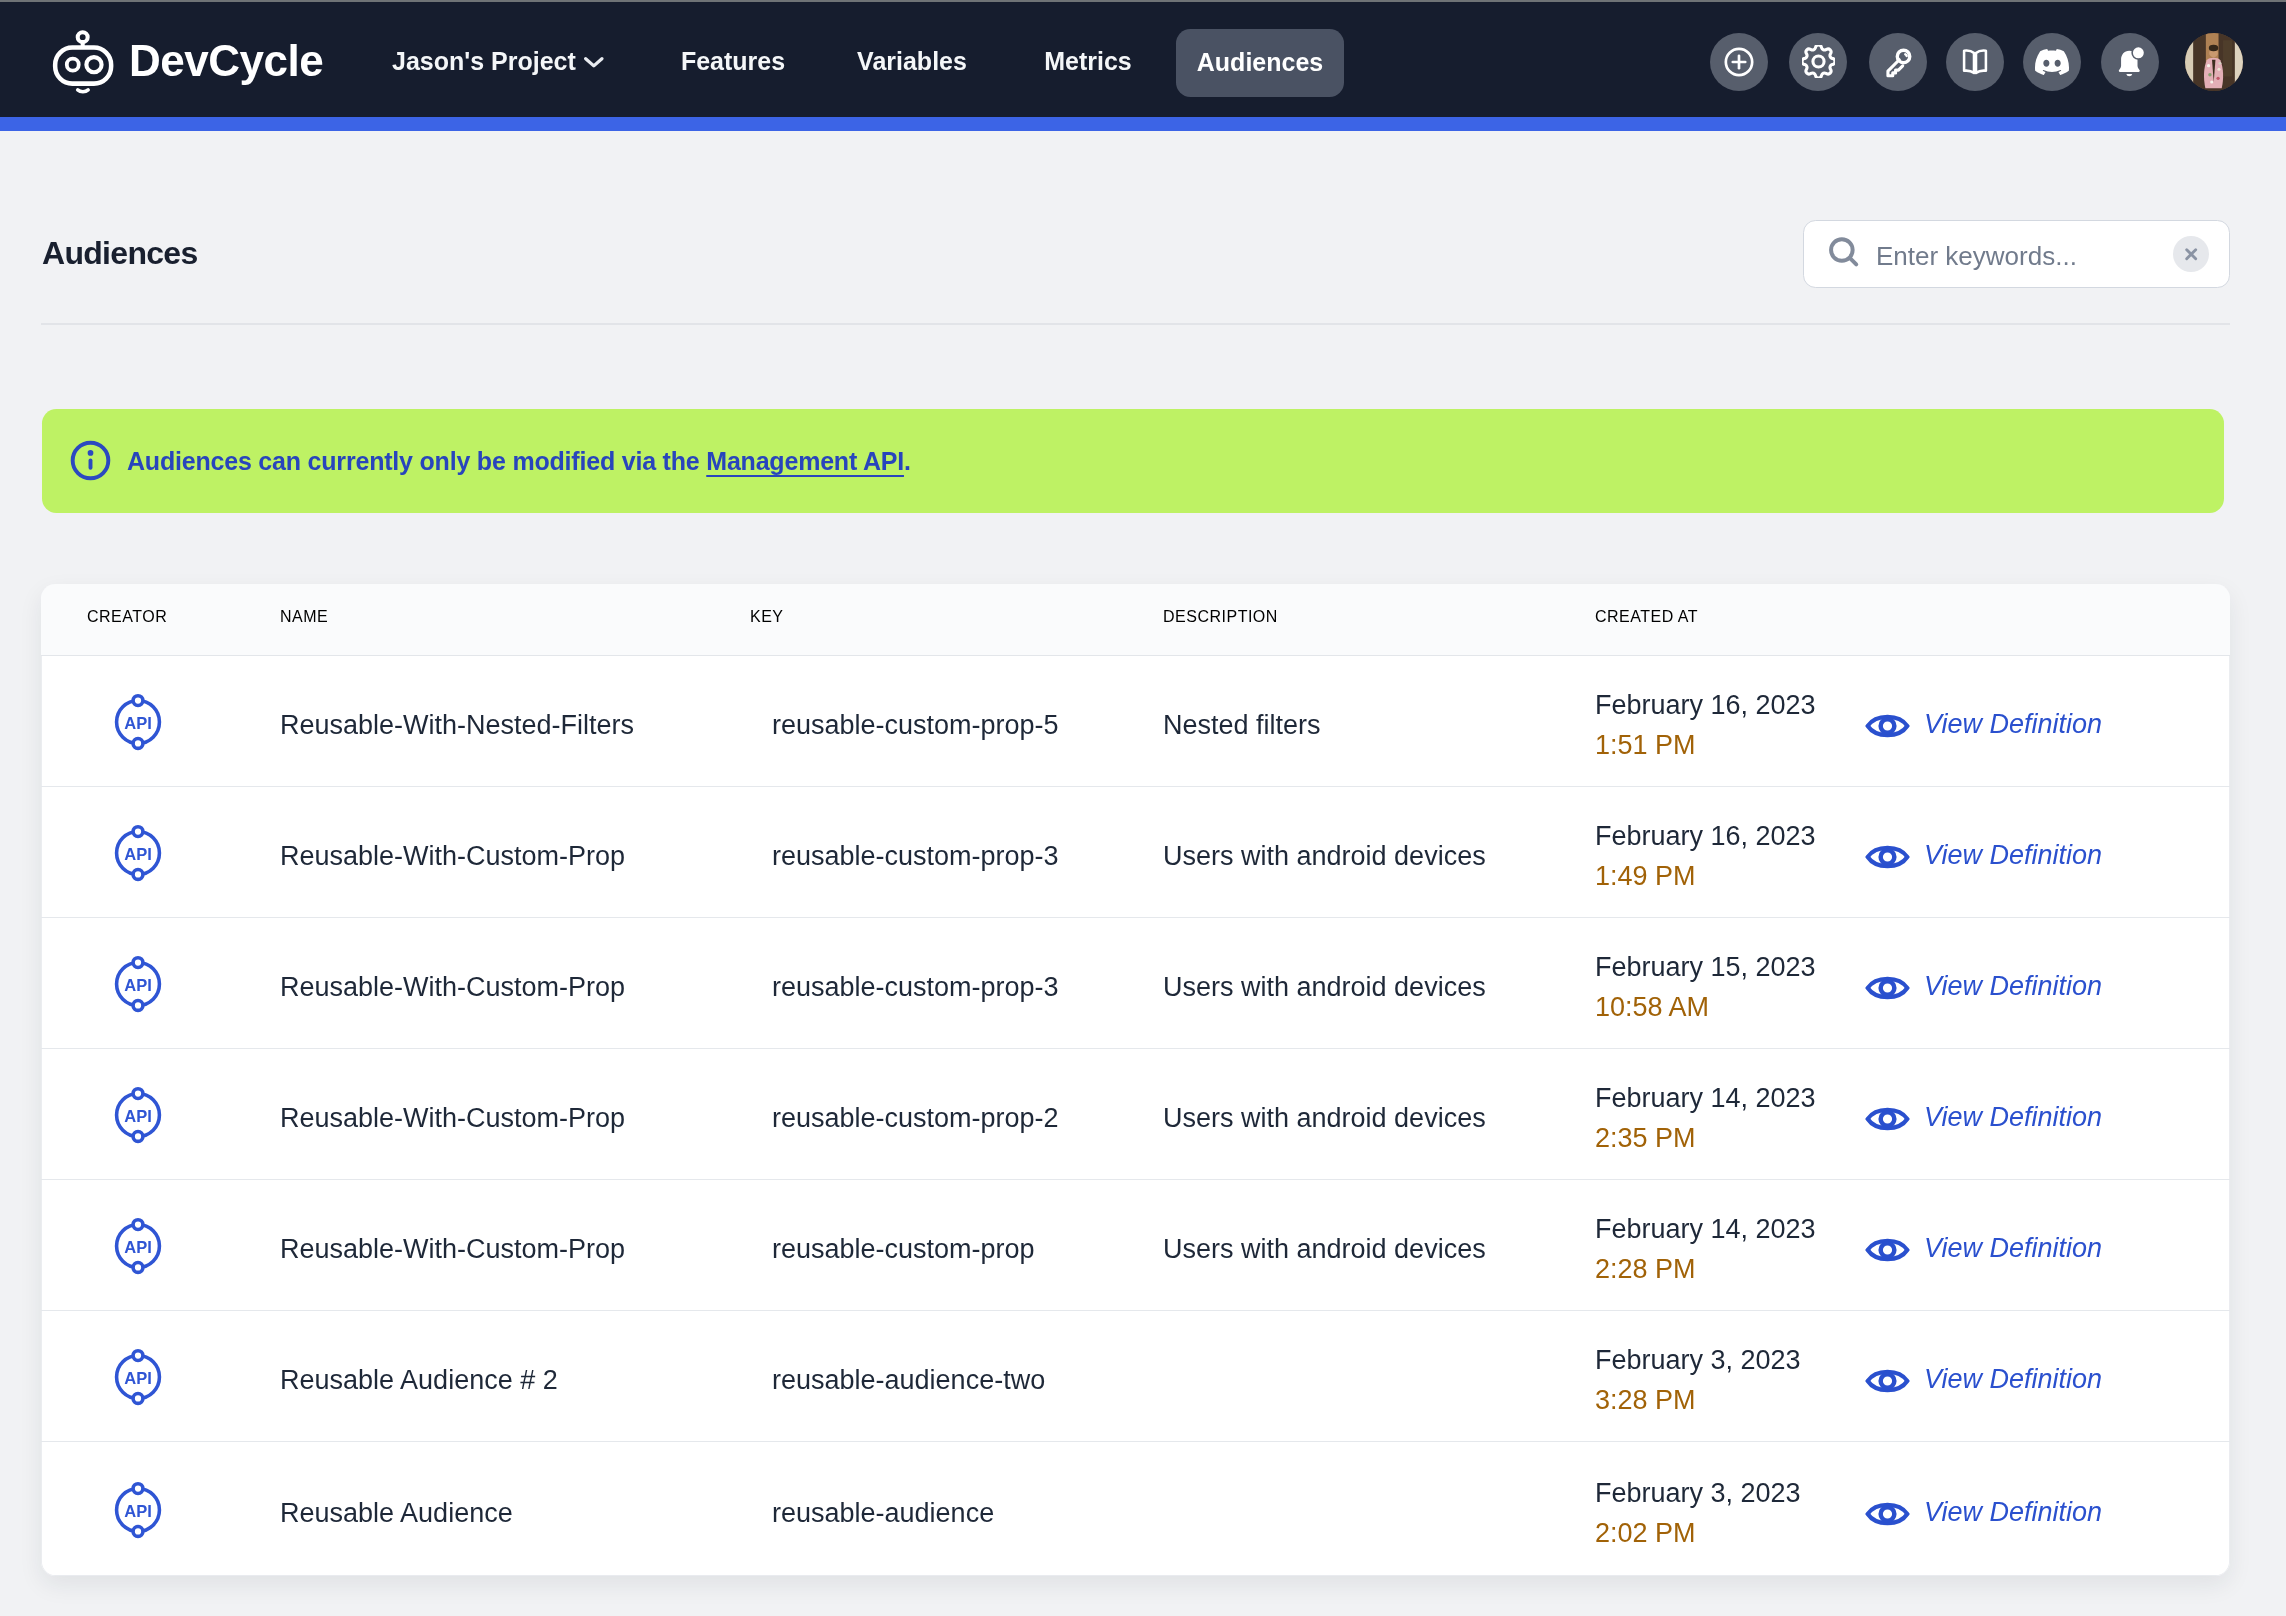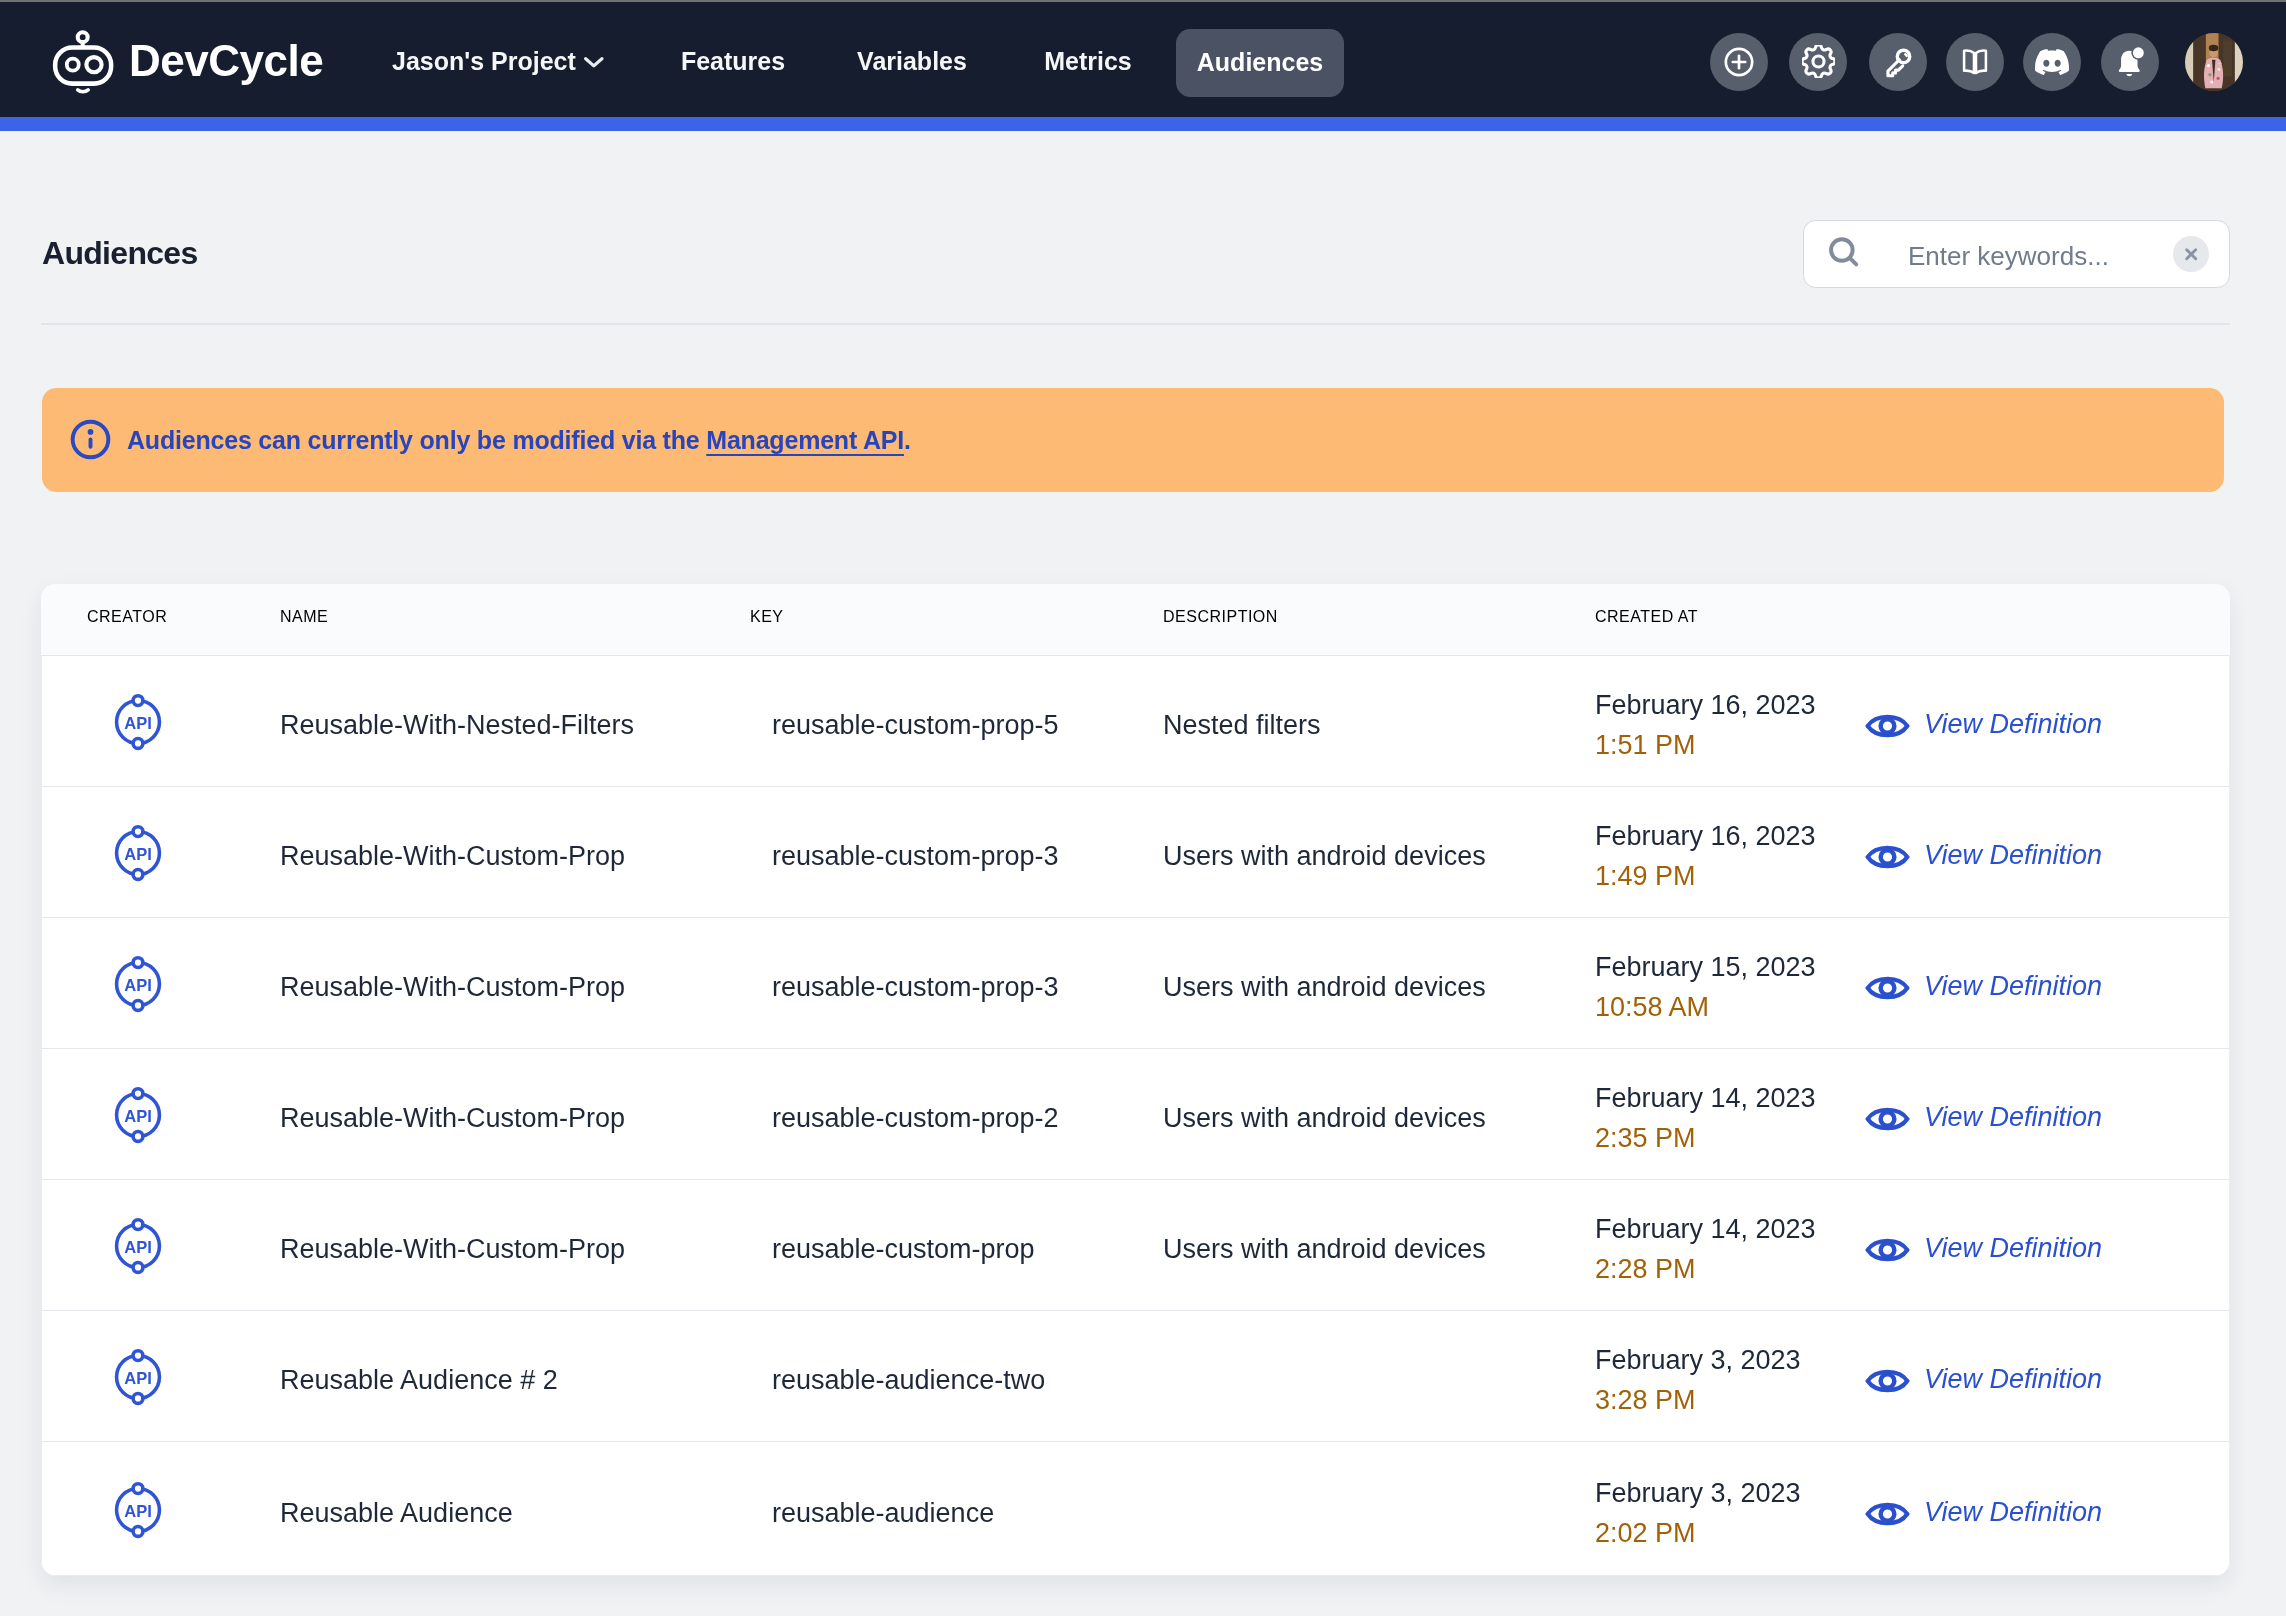--- a/index.html
+++ b/index.html
@@ -9,24 +9,24 @@
 .nav { position:absolute; left:0; top:1.8px; width:2286px; height:115px; background:#161d2e; }
 .bluebar { position:absolute; left:0; top:117px; width:2286px; height:13.5px; background:#3c64e6; }
 .brand { position:absolute; left:129px; top:36px; font-size:44px; font-weight:700; color:#ffffff; letter-spacing:-0.5px; line-height:45px; }
 .proj { position:absolute; left:392px; top:47px; font-size:25px; font-weight:700; color:#f4f6f8; line-height:25px; }
 .navlink { position:absolute; top:47px; font-size:25px; font-weight:700; color:#f4f6f8; line-height:25px; transform:translateX(-50%); }
 .pill { position:absolute; left:1176px; top:27px; width:168px; height:68px; background:#4a5263; border-radius:14.4px; color:#fff; font-size:25px; font-weight:700; display:flex; align-items:center; justify-content:center; }
 .iconbtn { position:absolute; top:31px; width:58px; height:58px; border-radius:50%; background:#575e6c; display:flex; align-items:center; justify-content:center; }
 .avatar { position:absolute; top:31px; width:58px; height:58px; border-radius:50%; overflow:hidden; background:#5a4638; }
 .heading { position:absolute; left:42px; top:235px; font-size:32px; font-weight:700; color:#19202f; letter-spacing:-0.7px; }
 .search { position:absolute; left:1803px; top:220px; width:427px; height:68px; background:#fff; border:1.8px solid #d3d8e0; border-radius:12.6px; }
-.search .ph { position:absolute; left:72px; top:20px; font-size:26px; color:#717b8c;margin-left:32px; }
+.search .ph { position:absolute; left:72px; top:20px; font-size:26px; color:#717b8c; }
 .search .clr { position:absolute; left:369px; top:15.3px; width:36px; height:36px; border-radius:50%; background:#e6e8ec; display:flex; align-items:center; justify-content:center; }
 .divider { position:absolute; left:41px; top:323px; width:2189px; height:1.8px; background:#e2e4e8; }
-.banner { position:absolute; left:42px; top:388px; width:2182px; height:104px; background:#fdba74; border-radius:14.4px; }
+.banner { position:absolute; left:42px; top:409px; width:2182px; height:104px; background:#bef264; border-radius:14.4px; }
 .banner .txt { position:absolute; left:85px; top:0; height:104px; line-height:104px; font-size:25px; font-weight:700; color:#2845bc; letter-spacing:-0.2px; white-space:nowrap; }
 .banner .txt u { text-decoration-thickness:2.3px; text-underline-offset:4.5px; }
 .card { position:absolute; left:41px; top:584px; width:2189px; height:992px; background:#ffffff; border-radius:14.4px; box-shadow:inset 0 0 0 0.9px #e9ebef, 0 9px 23.4px rgba(23,32,54,0.08); }
 .thead { position:absolute; left:0; top:0; width:2189px; height:72px; background:#fafbfc; border-bottom:1.8px solid #e3e6ea; border-radius:14.4px 14.4px 0 0; }
 .th { position:absolute; top:24px; font-size:16px; font-weight:500; color:#000000; letter-spacing:0.5px; }
 .row { position:absolute; left:0; width:2189px; border-bottom:1.8px solid #e5e8ec; }
 .row.last { border-bottom:none; }
 .cell { position:absolute; font-size:27px; color:#1e2838; top:calc(50% + 2.7px); transform:translateY(-50%); white-space:nowrap; }
 .apiwrap { position:absolute; left:72px; top:50%; transform:translateY(-50%); width:50px; height:65px; }
 .name { left:239px; }

